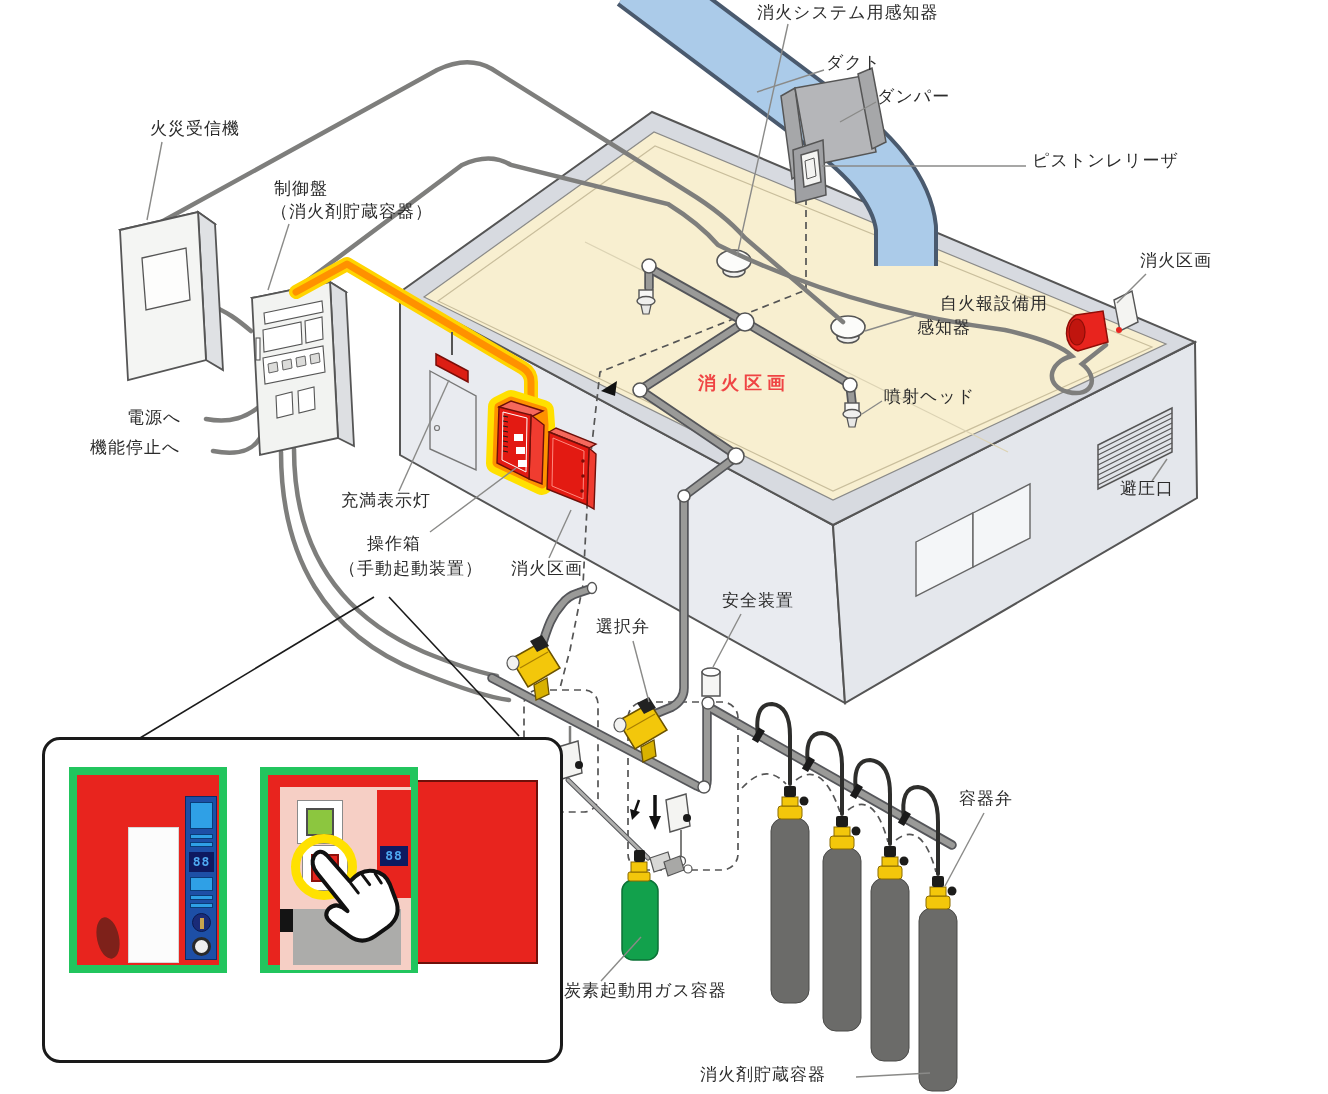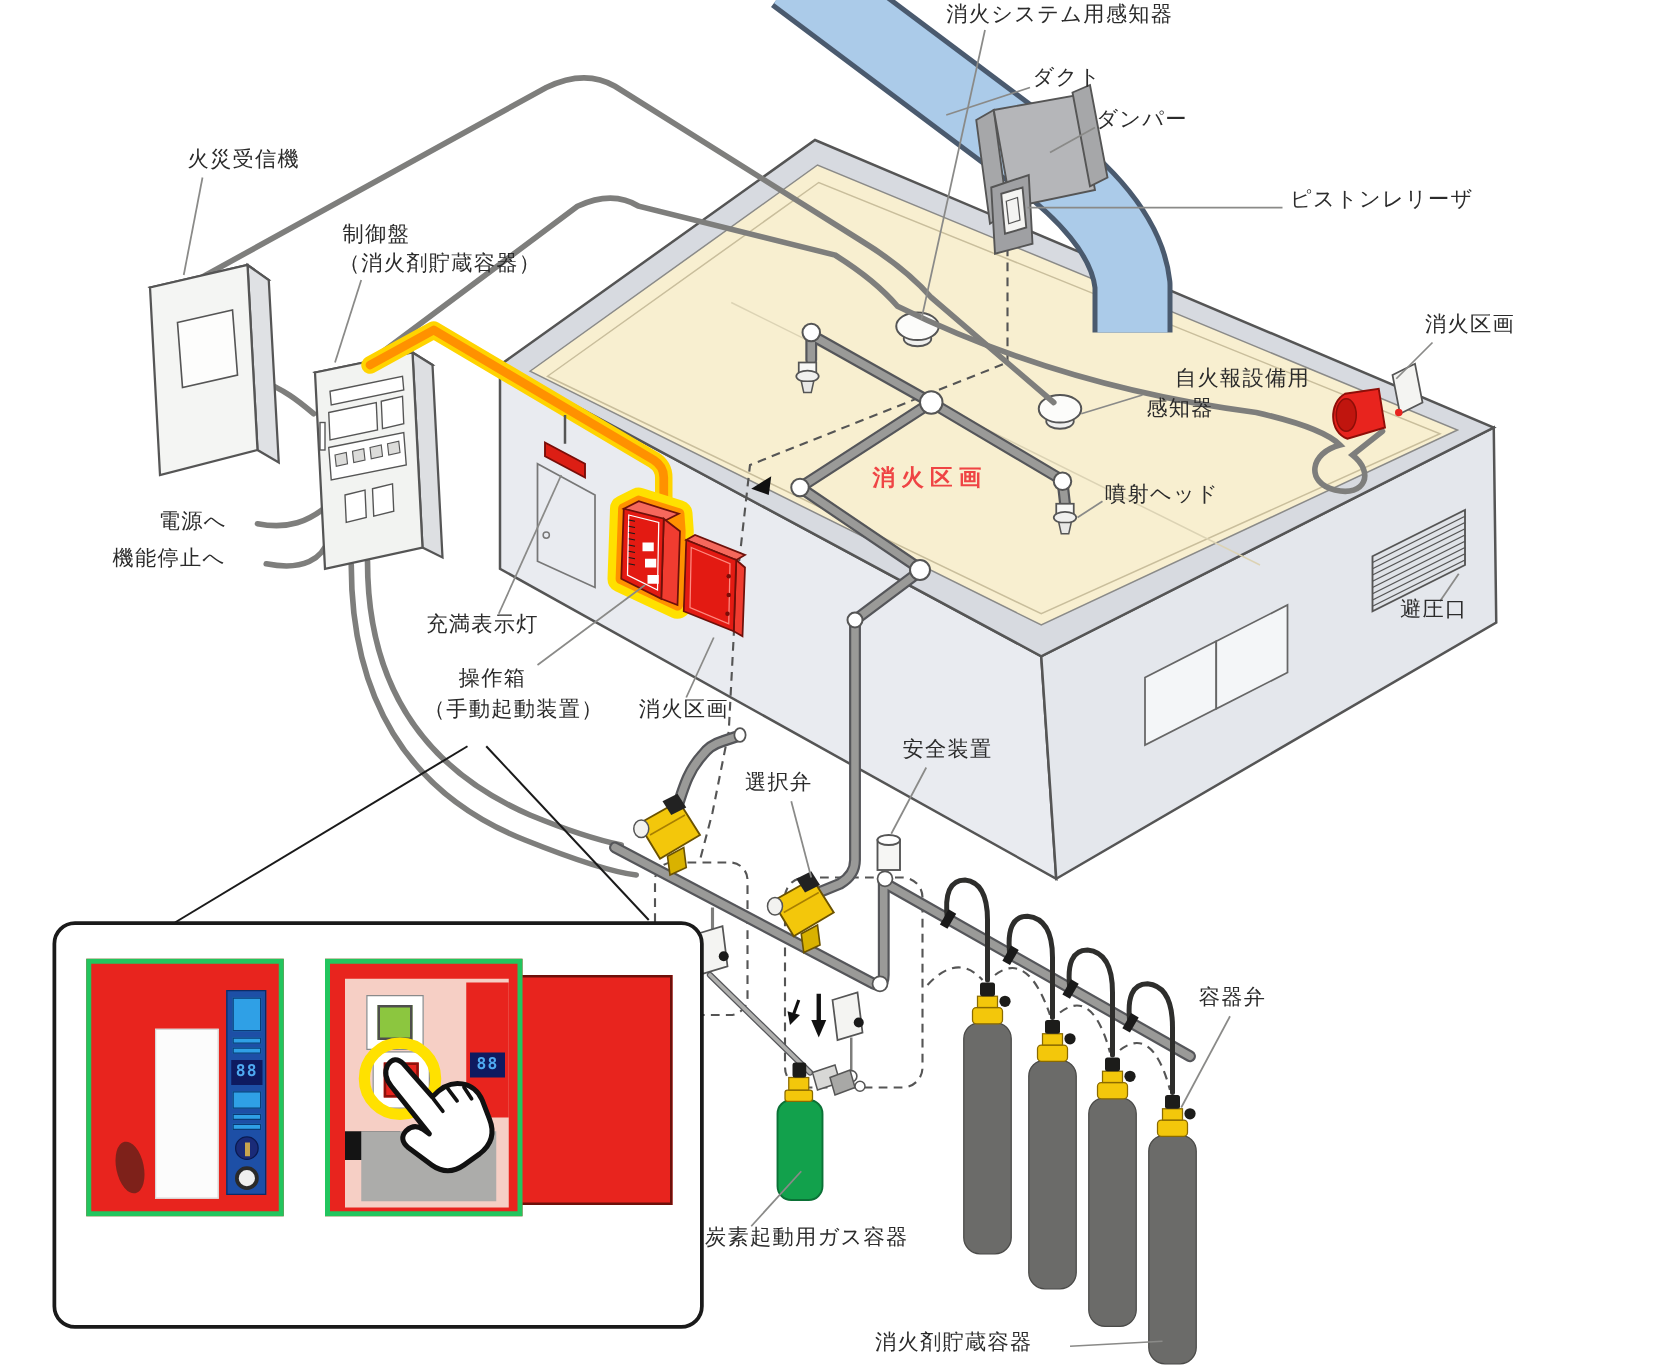--- a/index.html
+++ b/index.html
@@ -6,21 +6,21 @@
   #stage{position:relative;width:1324px;height:1094px;overflow:hidden;background:#fff;
          font-family:"DejaVu Sans",sans-serif}
   #art{position:absolute;left:0;top:0;z-index:1}
   .lbl{position:absolute;z-index:6;font-size:17px;color:#2b2b2b;letter-spacing:1px;
        white-space:nowrap;line-height:1.2}
   .lbl-zone{font-size:18px;font-weight:bold;color:#ef4444;letter-spacing:5px}
   
   #inset{position:absolute;left:42px;top:737px;width:521px;height:326px;background:#fff;
          border:3px solid #1a1a1a;border-radius:18px;z-index:5;box-sizing:border-box}
   #inset *{position:absolute;box-sizing:border-box}
-  .panel{background:var(--red);border:4px solid #22c55e}
+  .panel{background:var(--red);border:8px solid #22c55e}
   #left-panel{left:24px;top:27px;width:158px;height:206px}
   #door-strip{left:51px;top:52px;width:51px;height:136px;background:#fcfcfc;border:1px solid #d8d8d8}
   #ctrl-strip{left:108px;top:21px;width:32px;height:164px;background:#1d4fa6;border:1px solid #0d2b66}
   .cs-it{left:4px;width:23px;background:#2fa0e6;border:1px solid #0a3c78}
   .disp{background:#0e1a60;color:#4faaf2;font-family:"DejaVu Sans Mono",monospace;
         font-weight:bold;font-size:13px;text-align:center;line-height:19px;letter-spacing:1px}
   #knob{left:6px;top:116px;width:19px;height:19px;border-radius:50%;background:#1a2b78;border:1px solid #0a1a50}
   #knob i{left:7px;top:4px;width:4px;height:11px;background:#c8a44e;display:block}
   #wcirc{left:6px;top:140px;width:19px;height:19px;border-radius:50%;background:#efefef;border:3px solid #2a2a2a}
   #dark-oval{left:20px;top:142px;width:22px;height:42px;background:#7e211a;border-radius:50%;transform:rotate(-12deg)}

